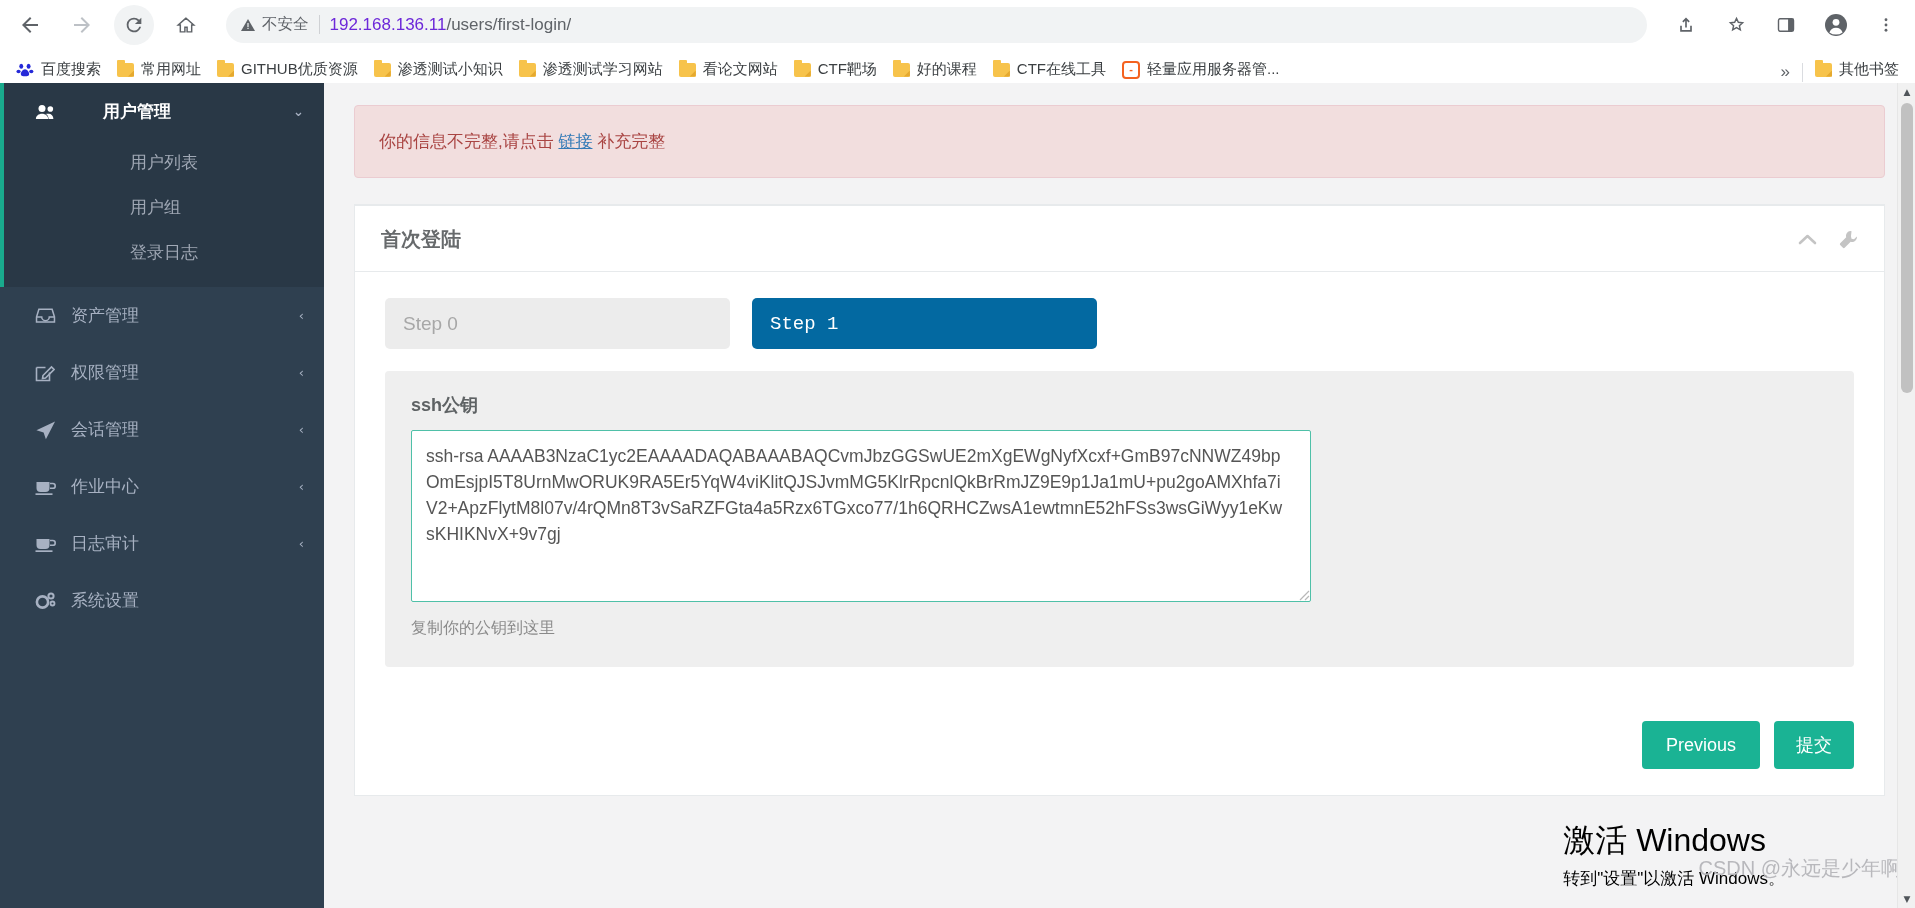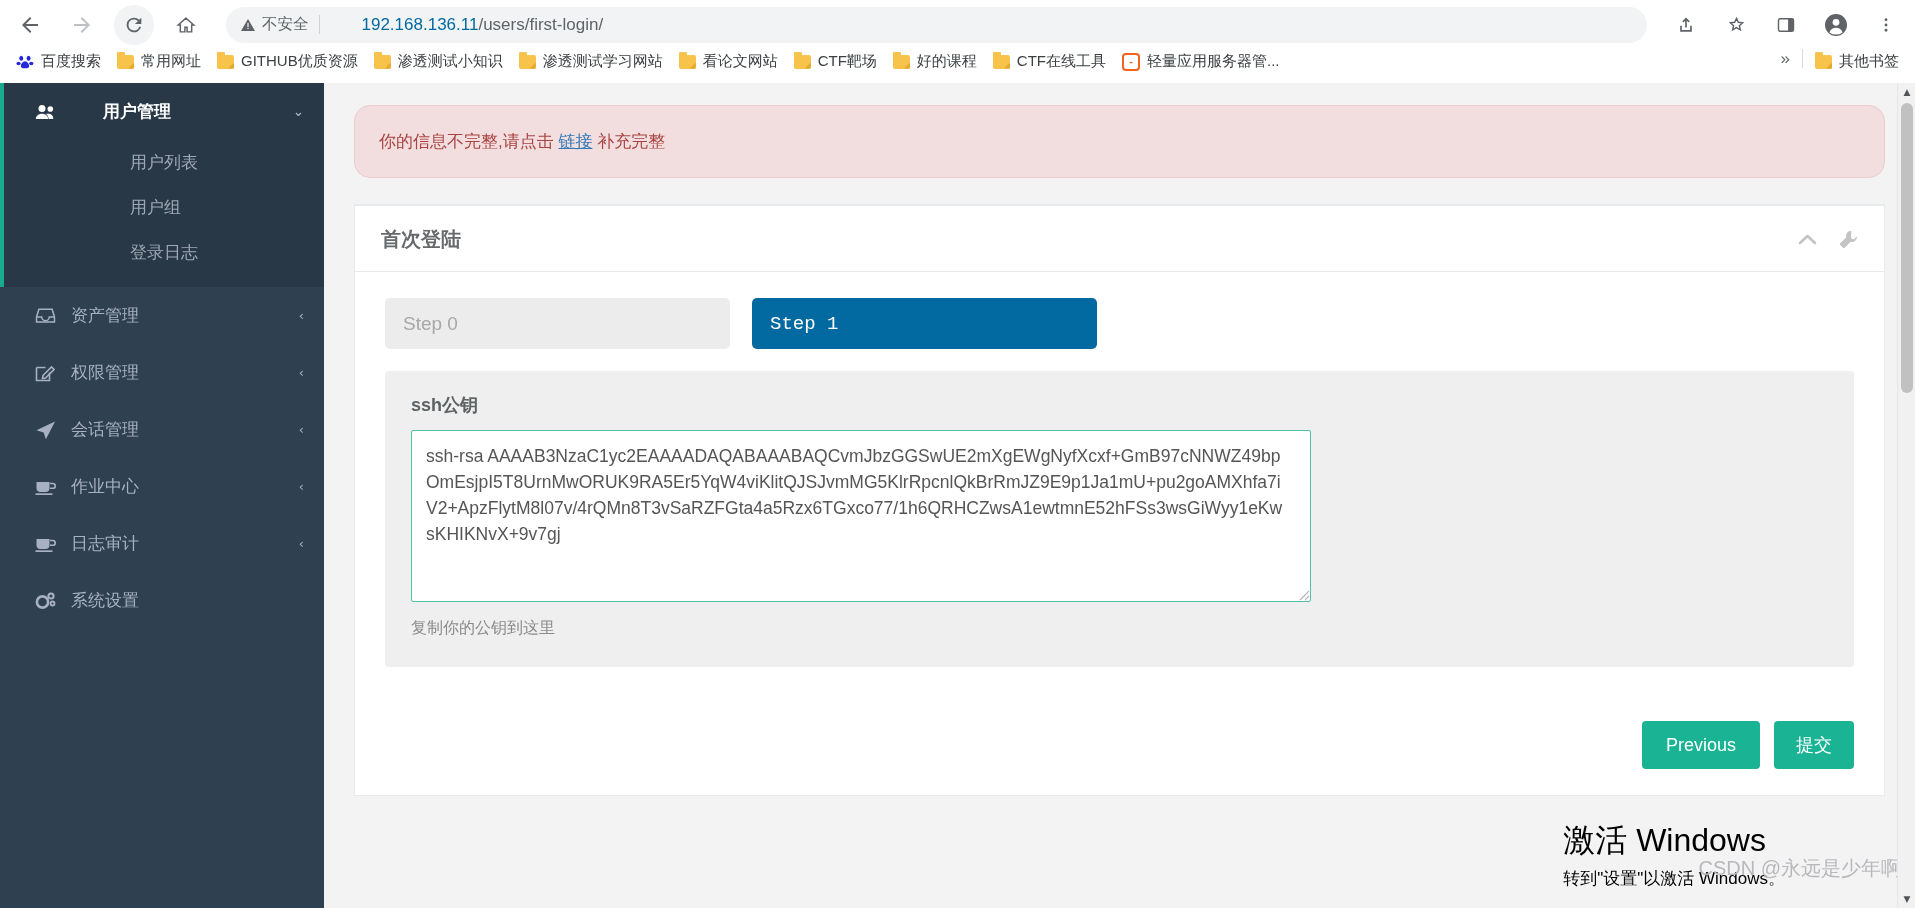--- a/index.html
+++ b/index.html
@@ -59,34 +59,34 @@
     margin: 0 10px;
     flex: 0 0 auto;
   }
   #url-text {
     font-size: 17px;
     color: #202124;
     white-space: nowrap;
     overflow: hidden;
     text-overflow: ellipsis;
   }
-  #url-text .url-host { color: #0369a1; margin-left: 32px; }
+  #url-text .url-host { color: #6d28d9; }
   #url-text .url-path { color: #5f6368; }
 
   .tool-btn {
     width: 38px; height: 38px;
     display: flex; align-items: center; justify-content: center;
     flex: 0 0 auto;
   }
 
   
   #bookmarks-bar {
     height: 34px;
     display: flex;
-    align-items: flex-start;
+    align-items: flex-end;
     padding: 0 8px;
     background: #ffffff;
     font-size: 15px;
     color: #3c4043;
     overflow: hidden;
     white-space: nowrap;
     border-bottom: 1px solid #ffffff;
   }
   .bookmark {
     display: flex;
@@ -214,21 +214,21 @@
     flex: 1 1 auto;
     height: 100%;
     background: #f3f3f4;
     padding: 22px 30px 0 30px;
     overflow: hidden;
     position: relative;
   }
   #alert-box {
     background: #f2dede;
     border: 1px solid #ebccd1;
-    border-radius: 16px;
+    border-radius: 4px;
     padding: 24px 24px;
     color: #a94442;
     font-size: 17px;
     margin-bottom: 26px;
   }
   #alert-box .alert-link {
     color: #337ab7;
     text-decoration: underline;
   }
 

